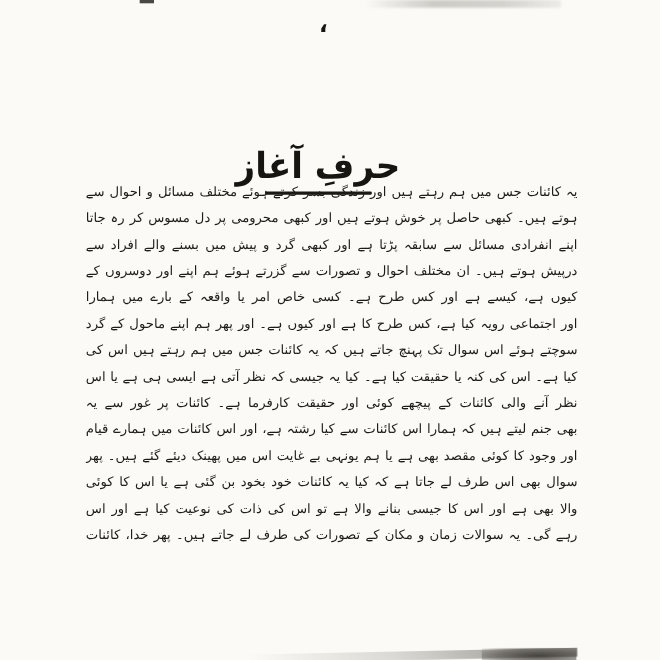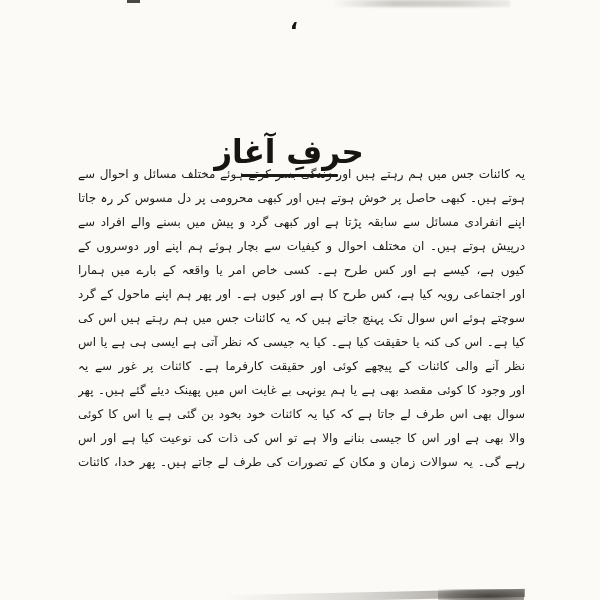--- a/index.html
+++ b/index.html
@@ -101,23 +101,24 @@
 
 <div class="title-block">
   <div class="page-title" dir="rtl">حرفِ آغاز</div>
   <div class="title-underline"></div>
 </div>
 
 <div class="body-text">
   <div class="text-line">یہ کائنات جس میں ہم رہتے ہیں اور زندگی بسر کرتے ہوئے مختلف مسائل و احوال سے دوچار</div>
   <div class="text-line">ہوتے ہیں۔ کبھی حاصل پر خوش ہوتے ہیں اور کبھی محرومی پر دل مسوس کر رہ جاتا ہے کبھی ہمیں</div>
   <div class="text-line">اپنے انفرادی مسائل سے سابقہ پڑتا ہے اور کبھی گرد و پیش میں بسنے والے افراد سے معاملات</div>
-  <div class="text-line">درپیش ہوتے ہیں۔ ان مختلف احوال و کیفیات سے بچار ہوئے ہم اپنے اور دوسروں کے</div>
+  <div class="text-line">درپیش ہوتے ہیں۔ ان مختلف احوال و تصورات سے گزرتے ہوئے ہم اپنے اور دوسروں کے</div>
   <div class="text-line">کیوں ہے، کیسے ہے اور کس طرح ہے۔ کسی خاص امر یا واقعہ کے بارے میں ہمارا انفرادی</div>
   <div class="text-line">اور اجتماعی رویہ کیا ہے، کس طرح کا ہے اور کیوں ہے۔ اور پھر ہم اپنے ماحول کے گرد</div>
   <div class="text-line">سوچتے ہوئے اس سوال تک پہنچ جاتے ہیں کہ یہ کائنات جس میں ہم رہتے ہیں اس کی نوعیت</div>
   <div class="text-line">کیا ہے۔ اس کی کنہ یا حقیقت کیا ہے۔ کیا یہ جیسی کہ نظر آتی ہے ایسی ہی ہے یا اس بظاہر</div>
   <div class="text-line">نظر آنے والی کائنات کے پیچھے کوئی اور حقیقت کارفرما ہے۔ کائنات پر غور سے یہ سوالات</div>
+  <div class="text-line">بھی جنم لیتے ہیں کہ ہمارا اس کائنات سے کیا رشتہ ہے، اور اس کائنات میں ہمارے قیام</div>
   <div class="text-line">اور وجود کا کوئی مقصد بھی ہے یا ہم یونہی بے غایت اس میں پھینک دیئے گئے ہیں۔ پھر یہ</div>
   <div class="text-line">سوال بھی اس طرف لے جاتا ہے کہ کیا یہ کائنات خود بخود بن گئی ہے یا اس کا کوئی بنانے</div>
   <div class="text-line">والا بھی ہے اور اس کا جیسی بنانے والا ہے تو اس کی ذات کی نوعیت کیا ہے اور اس کائنات</div>
   <div class="text-line">رہے گی۔ یہ سوالات زمان و مکان کے تصورات کی طرف لے جاتے ہیں۔ پھر خدا، کائنات اور</div>
 </div>
 
 </body></html>

